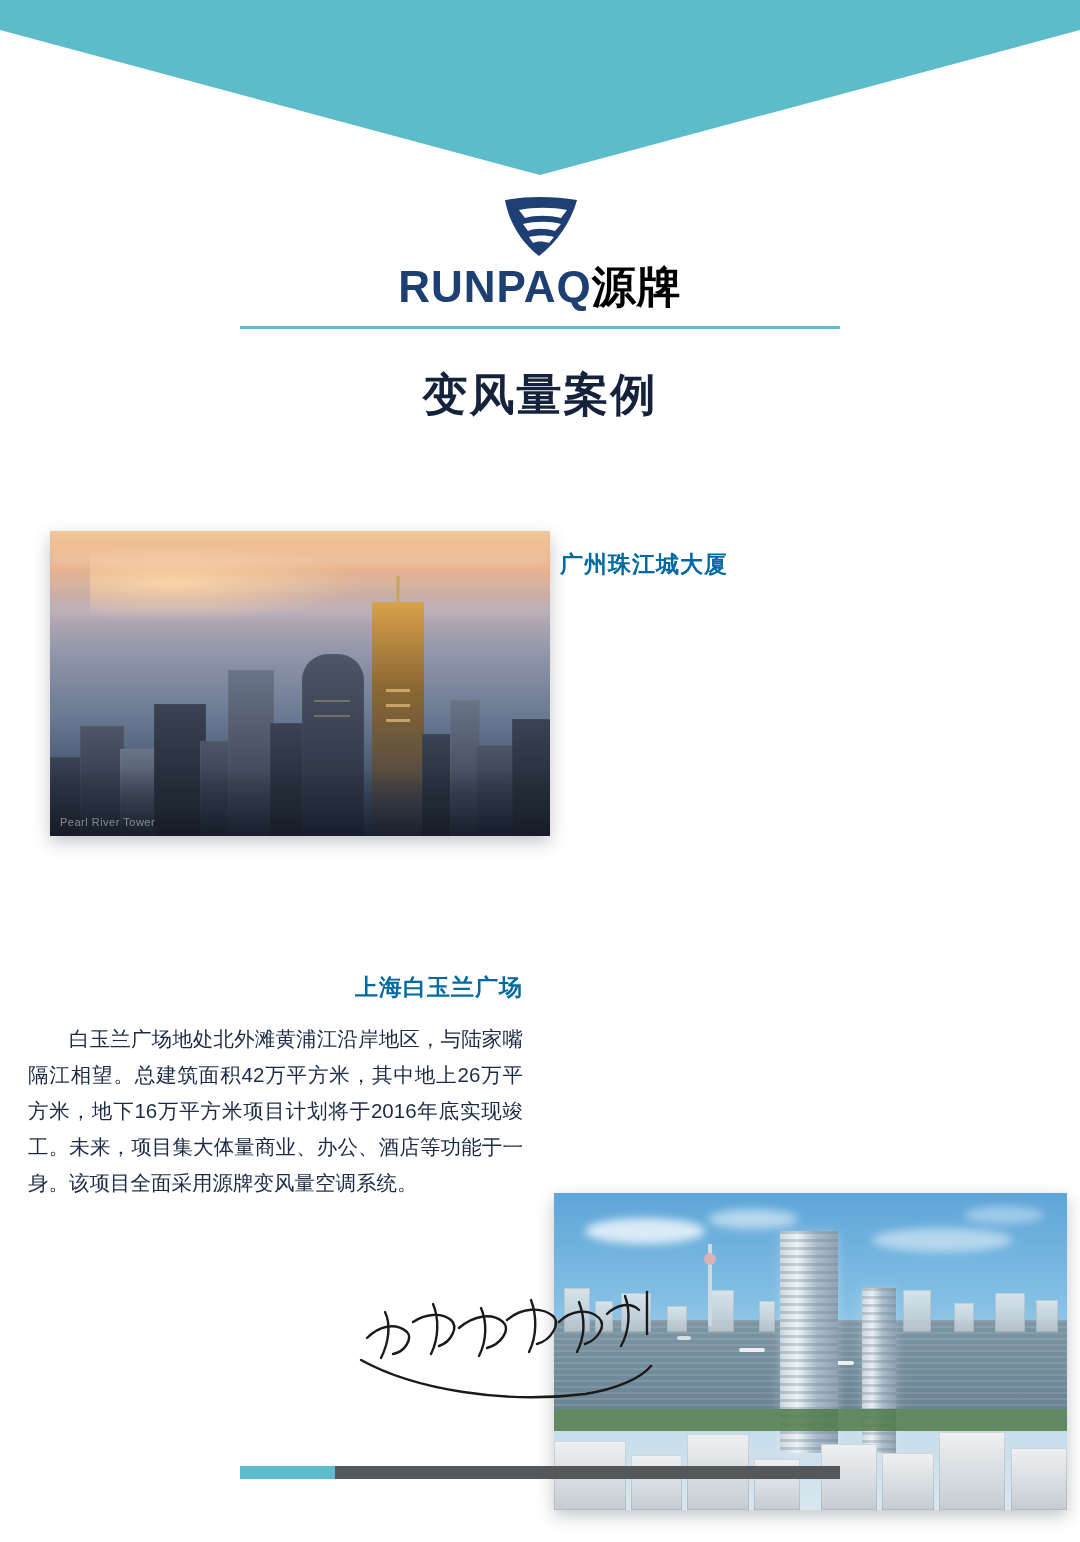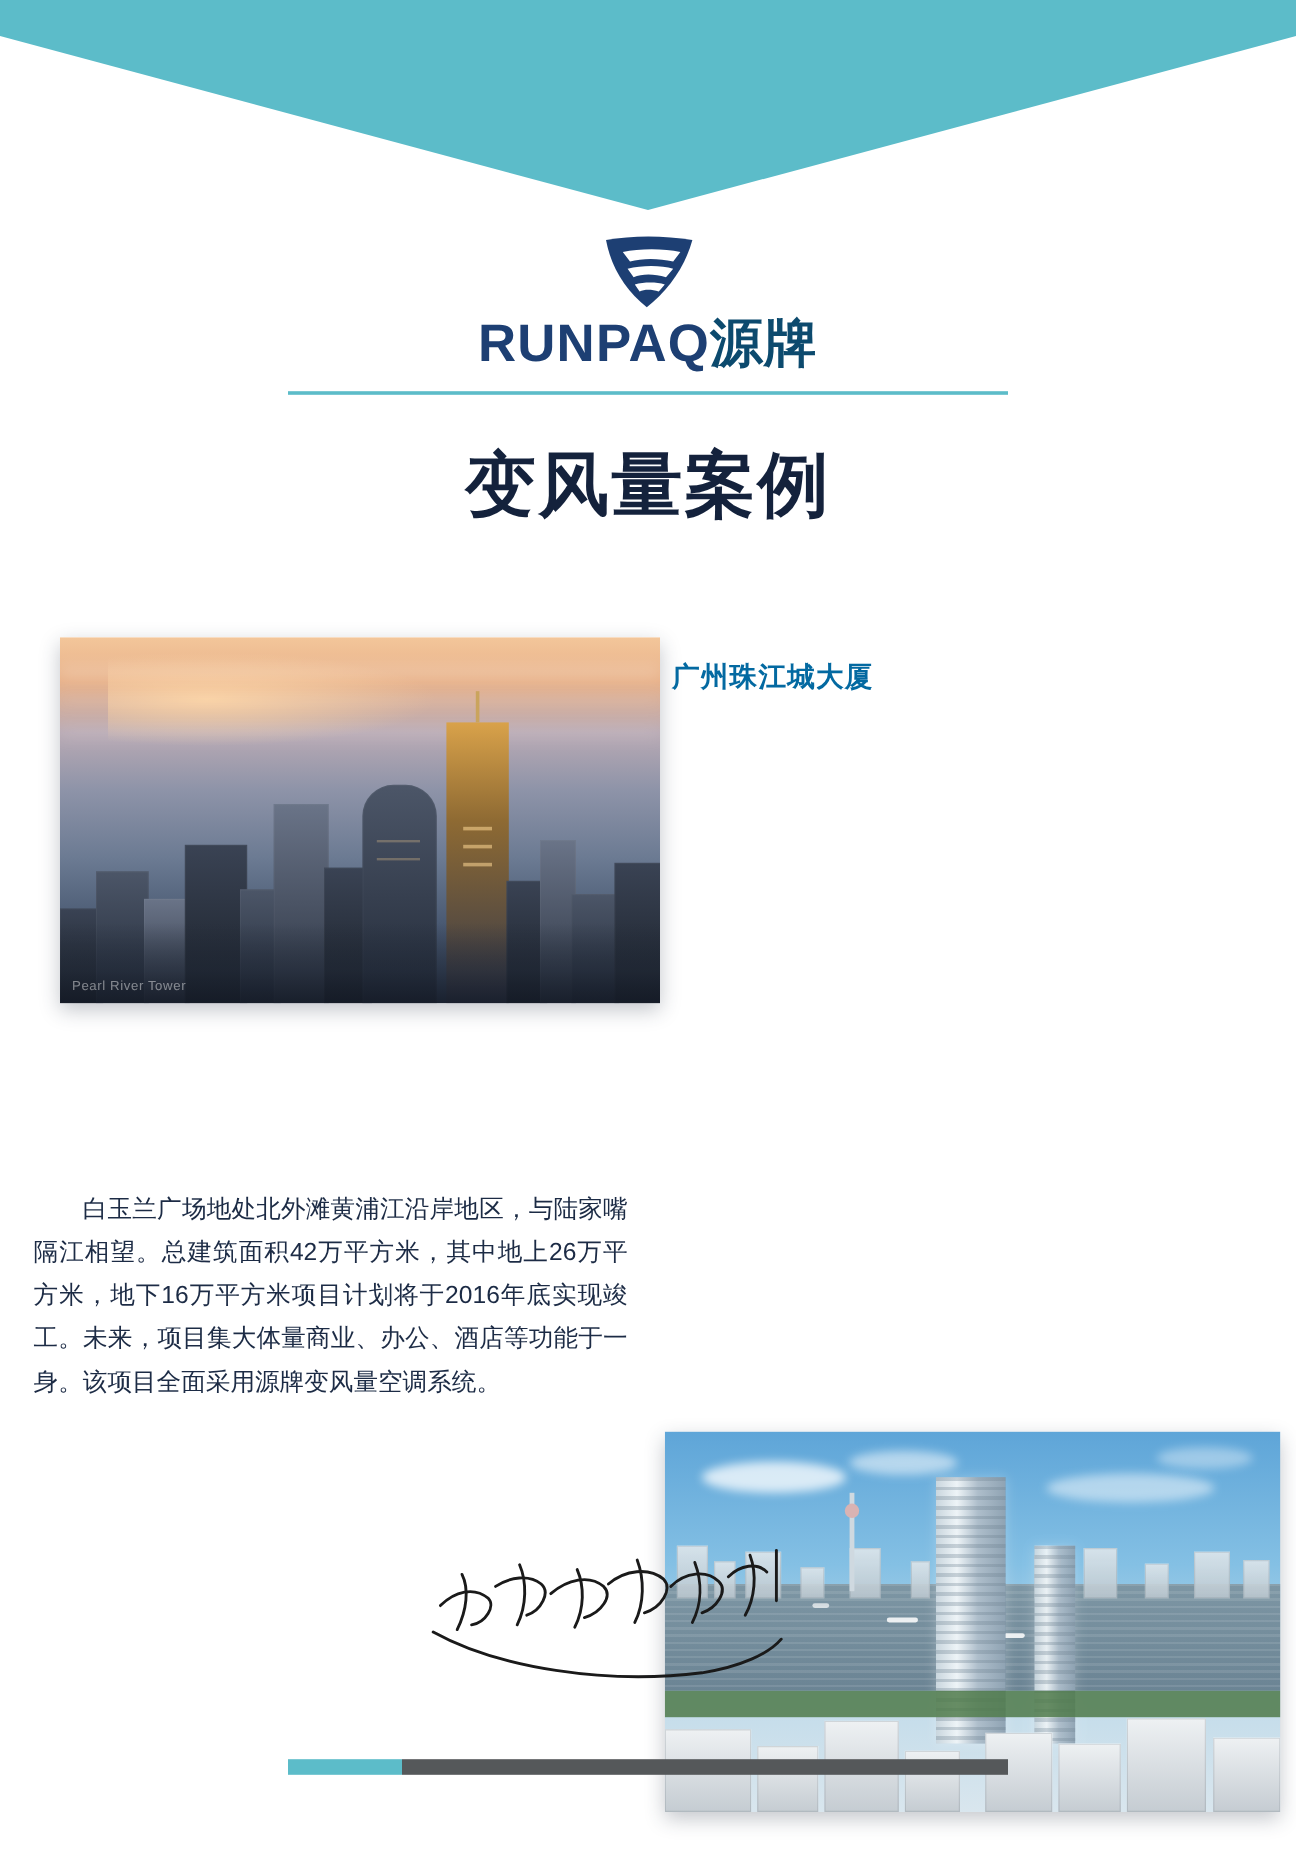--- a/index.html
+++ b/index.html
@@ -41,21 +41,21 @@
     position: relative;
   }
   .logo-wordmark {
     font-size: 44px;
     font-weight: bold;
     letter-spacing: 1px;
     color: #1d3f73;
     line-height: 1.05;
   }
   .logo-wordmark .cn {
-    color: #0c4a6e;
+    color: #000000;
     font-weight: bold;
   }
   .logo-tagline {
     margin-top: 6px;
     font-size: 13.5px;
     letter-spacing: 2.2px;
     color: #6f7b8a;
   }
   .logo-rule {
     width: 600px;
@@ -64,21 +64,21 @@
     margin: 16px auto 0 auto;
   }
 
   
   .page-title {
     position: absolute;
     top: 365px;
     left: 0;
     width: 1080px;
     text-align: center;
-    font-size: 59px;
+    font-size: 45px;
     font-weight: bold;
     color: #14223c;
     letter-spacing: 2px;
   }
 
   
   .case {
     position: absolute;
   }
   .photo {
@@ -402,20 +402,21 @@
     <div class="bld2" style="left:26%;width:12%;height:86%;"></div>
     <div class="bld2" style="left:39%;width:9%;height:58%;"></div>
     <div class="bld2" style="left:52%;width:11%;height:74%;"></div>
     <div class="bld2" style="left:64%;width:10%;height:64%;"></div>
     <div class="bld2" style="left:75%;width:13%;height:88%;"></div>
     <div class="bld2" style="left:89%;width:11%;height:70%;"></div>
   </div>
 </div>
 
 <div class="case case-2-text">
+  <div class="case-heading">上海白玉兰广场</div>
   <div class="case-body">白玉兰广场地处北外滩黄浦江沿岸地区，与陆家嘴隔江相望。总建筑面积42万平方米，其中地上26万平方米，地下16万平方米项目计划将于2016年底实现竣工。未来，项目集大体量商业、办公、酒店等功能于一身。该项目全面采用源牌变风量空调系统。</div>
 </div>
 
 <div class="signature">
   <svg viewBox="0 0 380 130" width="380" height="130" aria-hidden="true">
     <g fill="none" stroke="#1a1a1a" stroke-width="2.4" stroke-linecap="round" stroke-linejoin="round">
       <path d="M12 56 C24 44, 40 40, 52 50 C58 56, 50 70, 38 72"></path>
       <path d="M30 30 C36 42, 34 60, 26 76"></path>
       <path d="M58 40 C70 32, 86 30, 96 38 C104 45, 96 60, 84 64"></path>
       <path d="M78 22 C84 36, 84 56, 76 72"></path>

